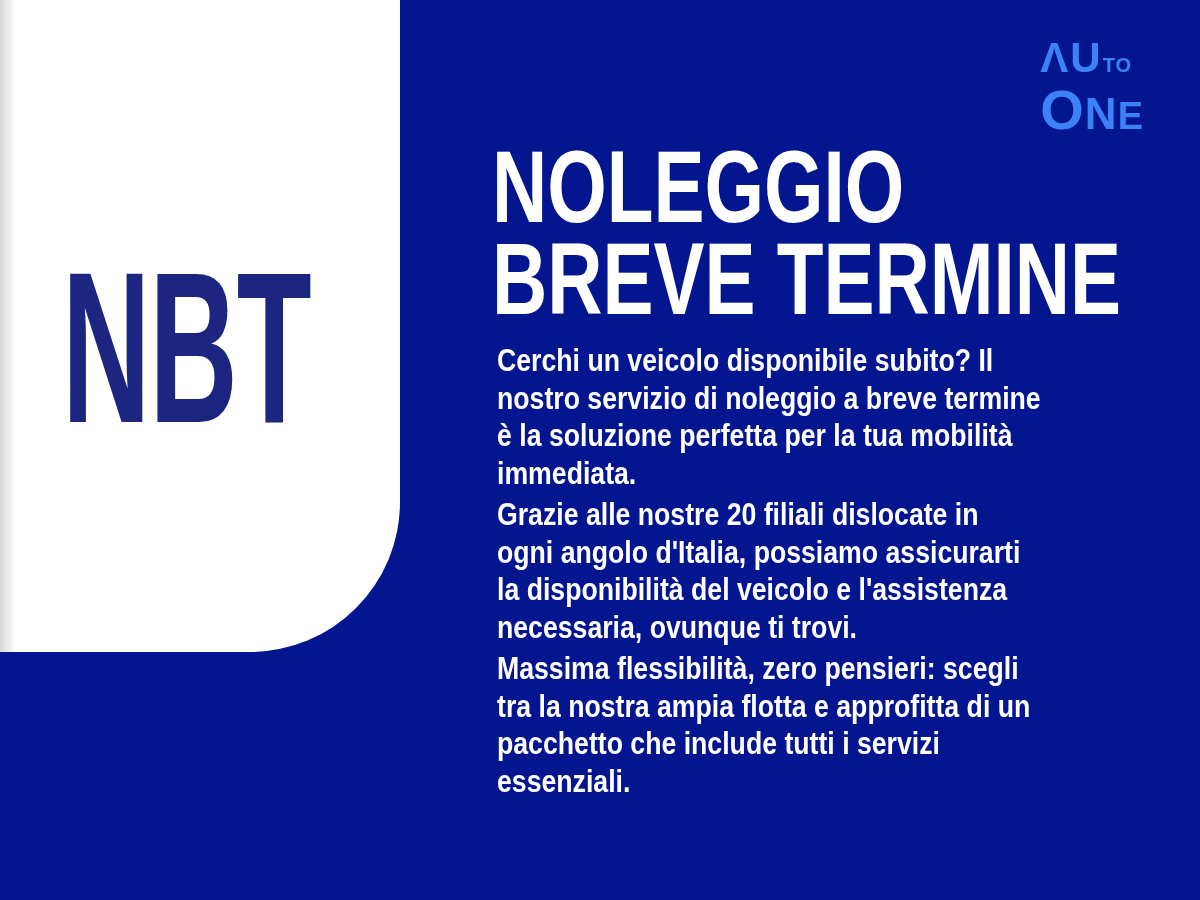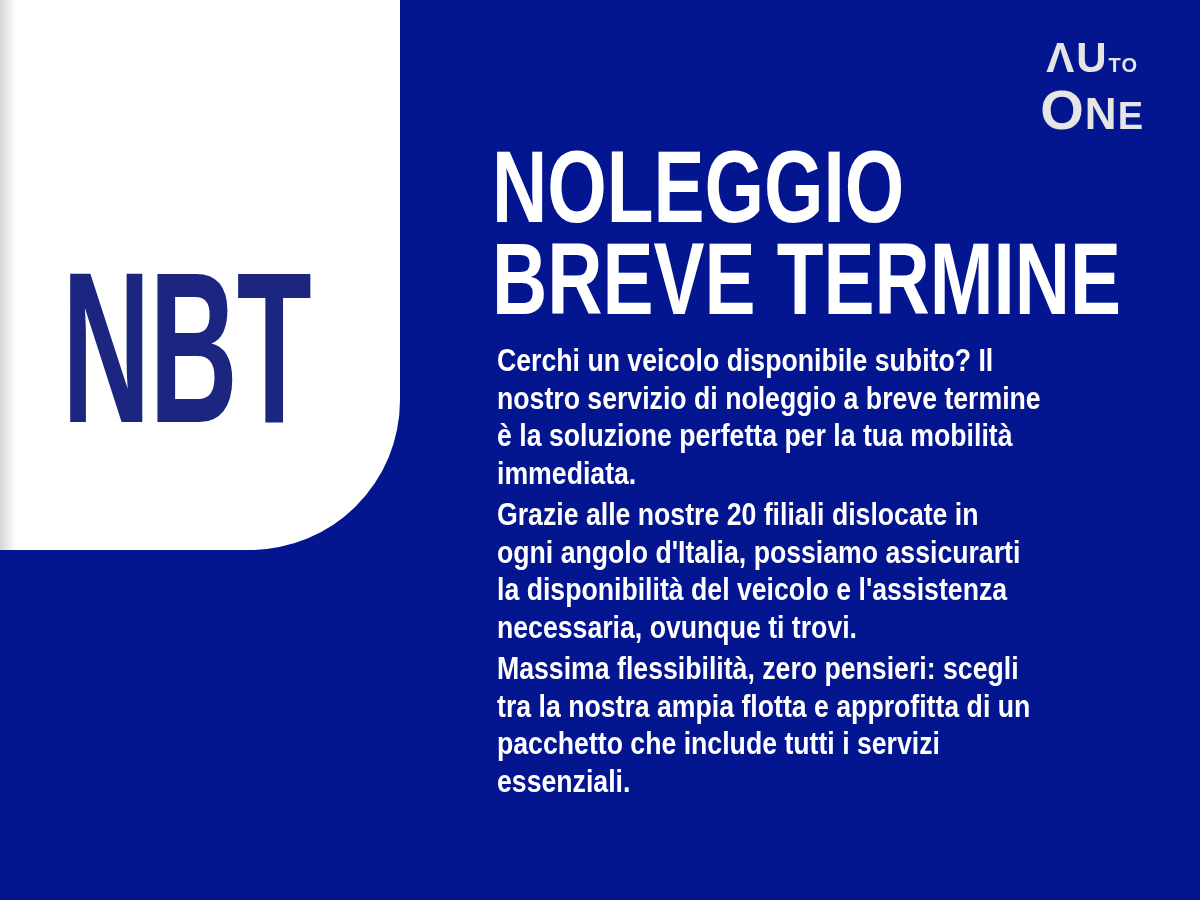--- a/index.html
+++ b/index.html
@@ -15,21 +15,21 @@
     left: 0; top: 0;
     width: 1200px;
     height: 900px;
     background: #041590;
   }
   
   .panel {
     position: absolute;
     left: 0; top: 0;
     width: 400px;
-    height: 550px;
+    height: 652px;
     background: #ffffff;
     border-bottom-right-radius: 150px;
   }
   .panel-edge-shade {
     position: absolute;
     left: 0; top: 0; bottom: 0;
     width: 16px;
     background: linear-gradient(to right, #d7d7da, rgba(255,255,255,0));
   }
   
@@ -47,22 +47,22 @@
     transform-origin: 0 0;
     white-space: nowrap;
   }
   
   .logo {
     position: absolute;
     top: 38px;
     right: 56px;
     display: flex;
     flex-direction: column;
-    align-items: center;
-    color: #e5e5e5;
+    align-items: flex-start;
+    color: #3b82f6;
     font-weight: bold;
   }
   .logo-row { display: flex; align-items: baseline; white-space: nowrap; }
   .logo-row-1 { line-height: 40px; }
   .logo-row-1 .lg { font-size: 42px; letter-spacing: 2px; }
   .logo-row-1 .sm { font-size: 20px; letter-spacing: 1px; }
   .logo-row-2 { line-height: 50px; }
   .logo-row-2 .lg  { font-size: 56px; letter-spacing: 1px; }
   .logo-row-2 .md  { font-size: 44px; letter-spacing: 1px; }
   .logo-row-2 .sm2 { font-size: 38px; letter-spacing: 1px; }

